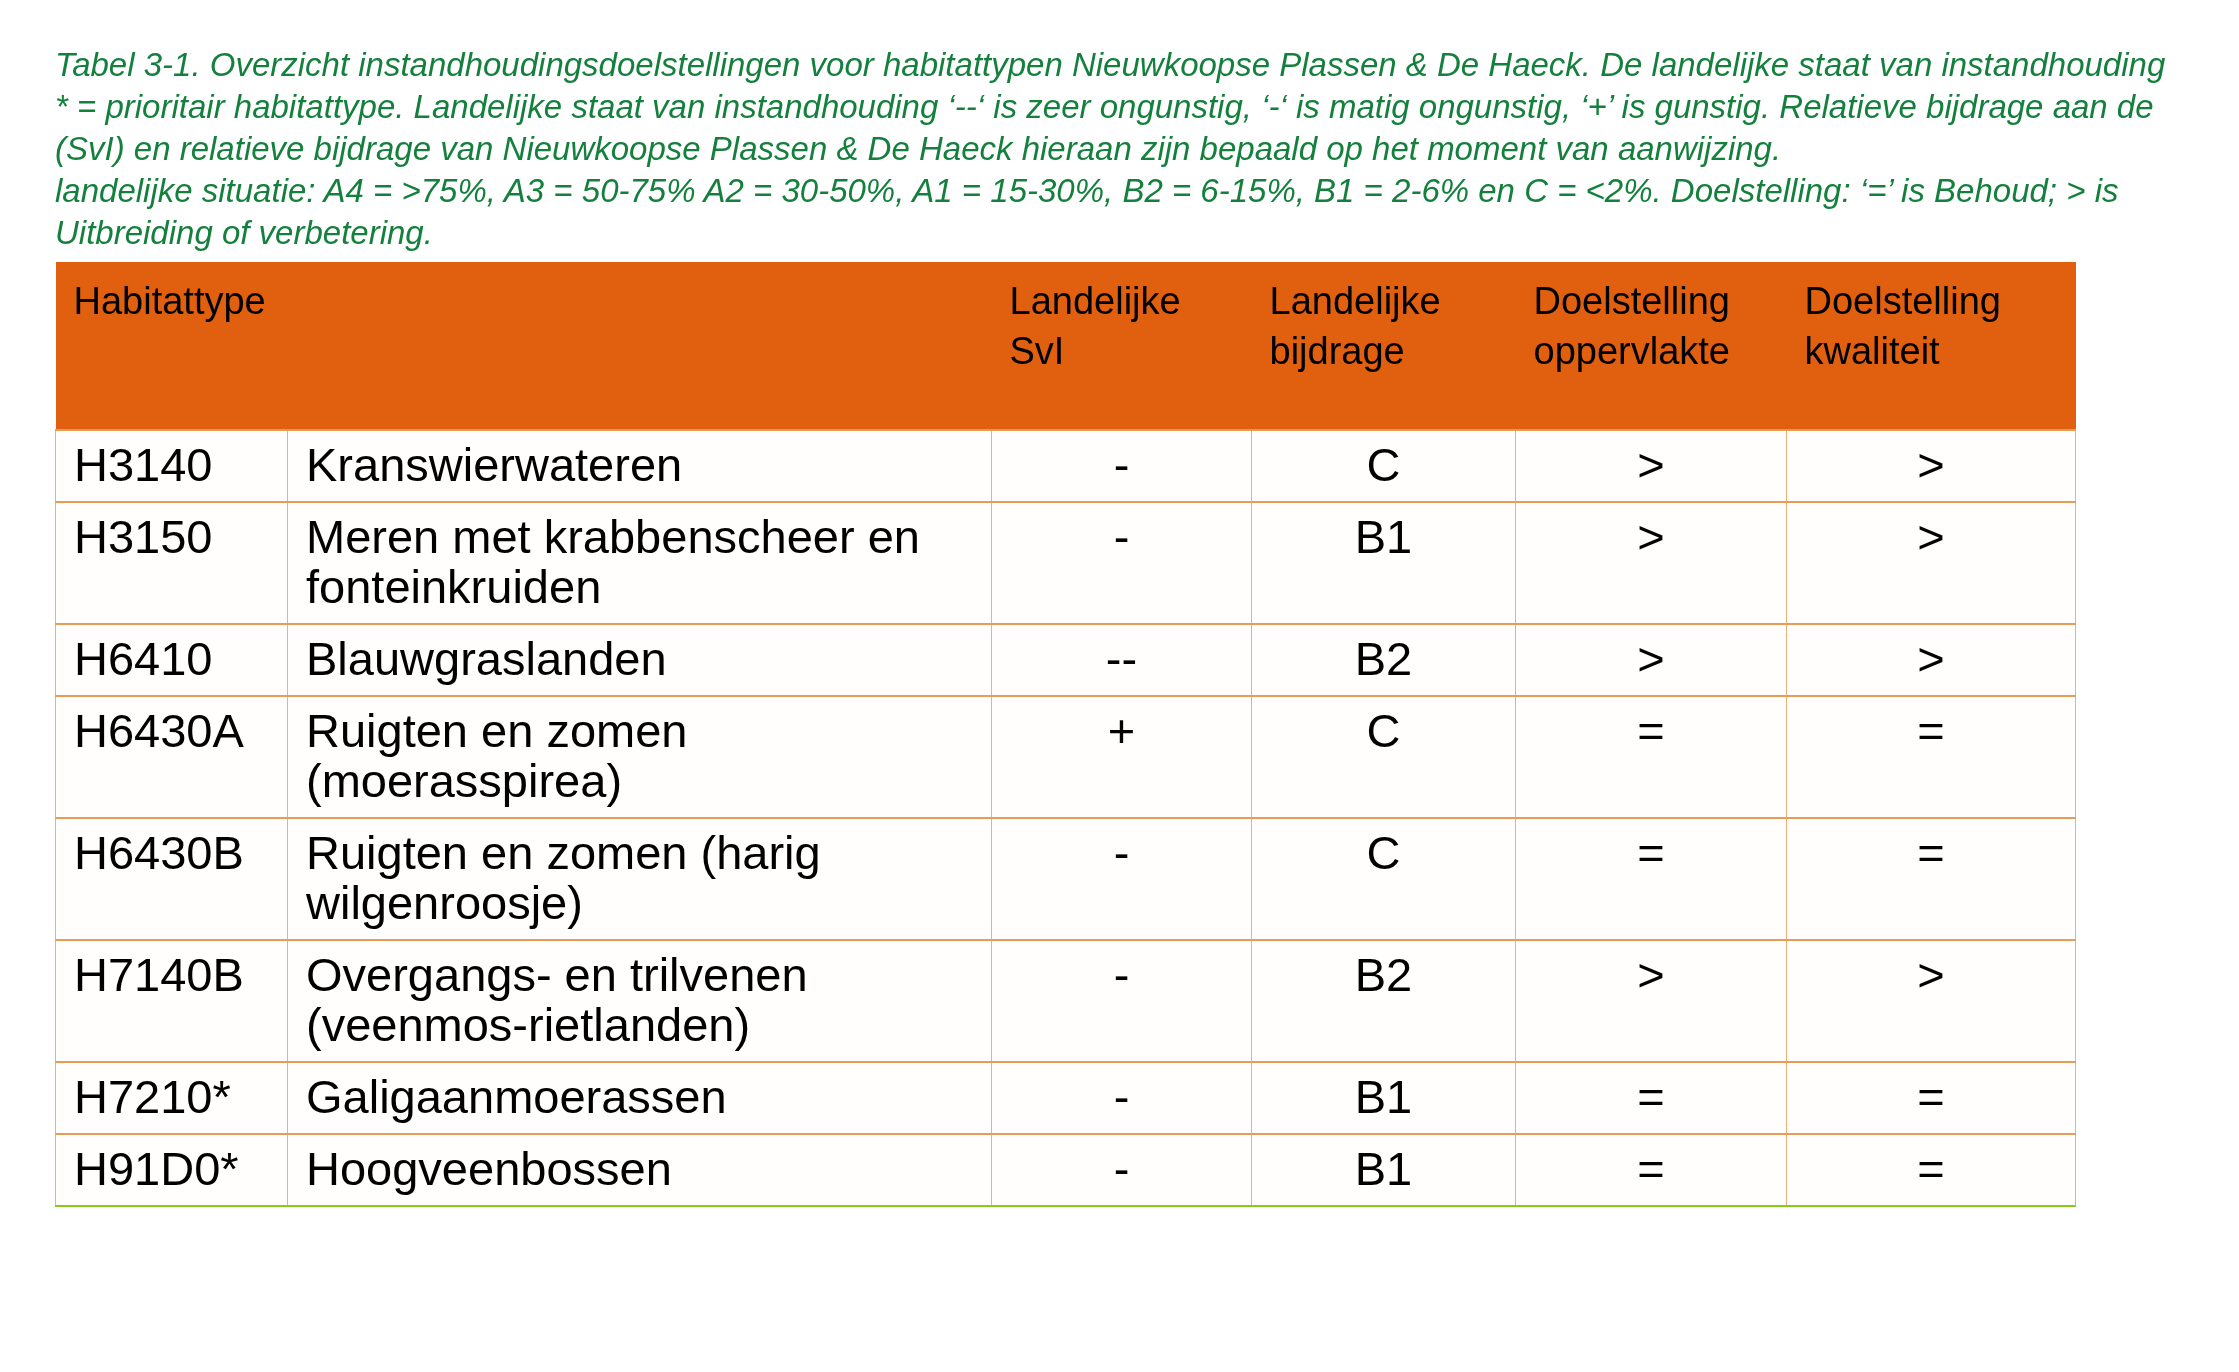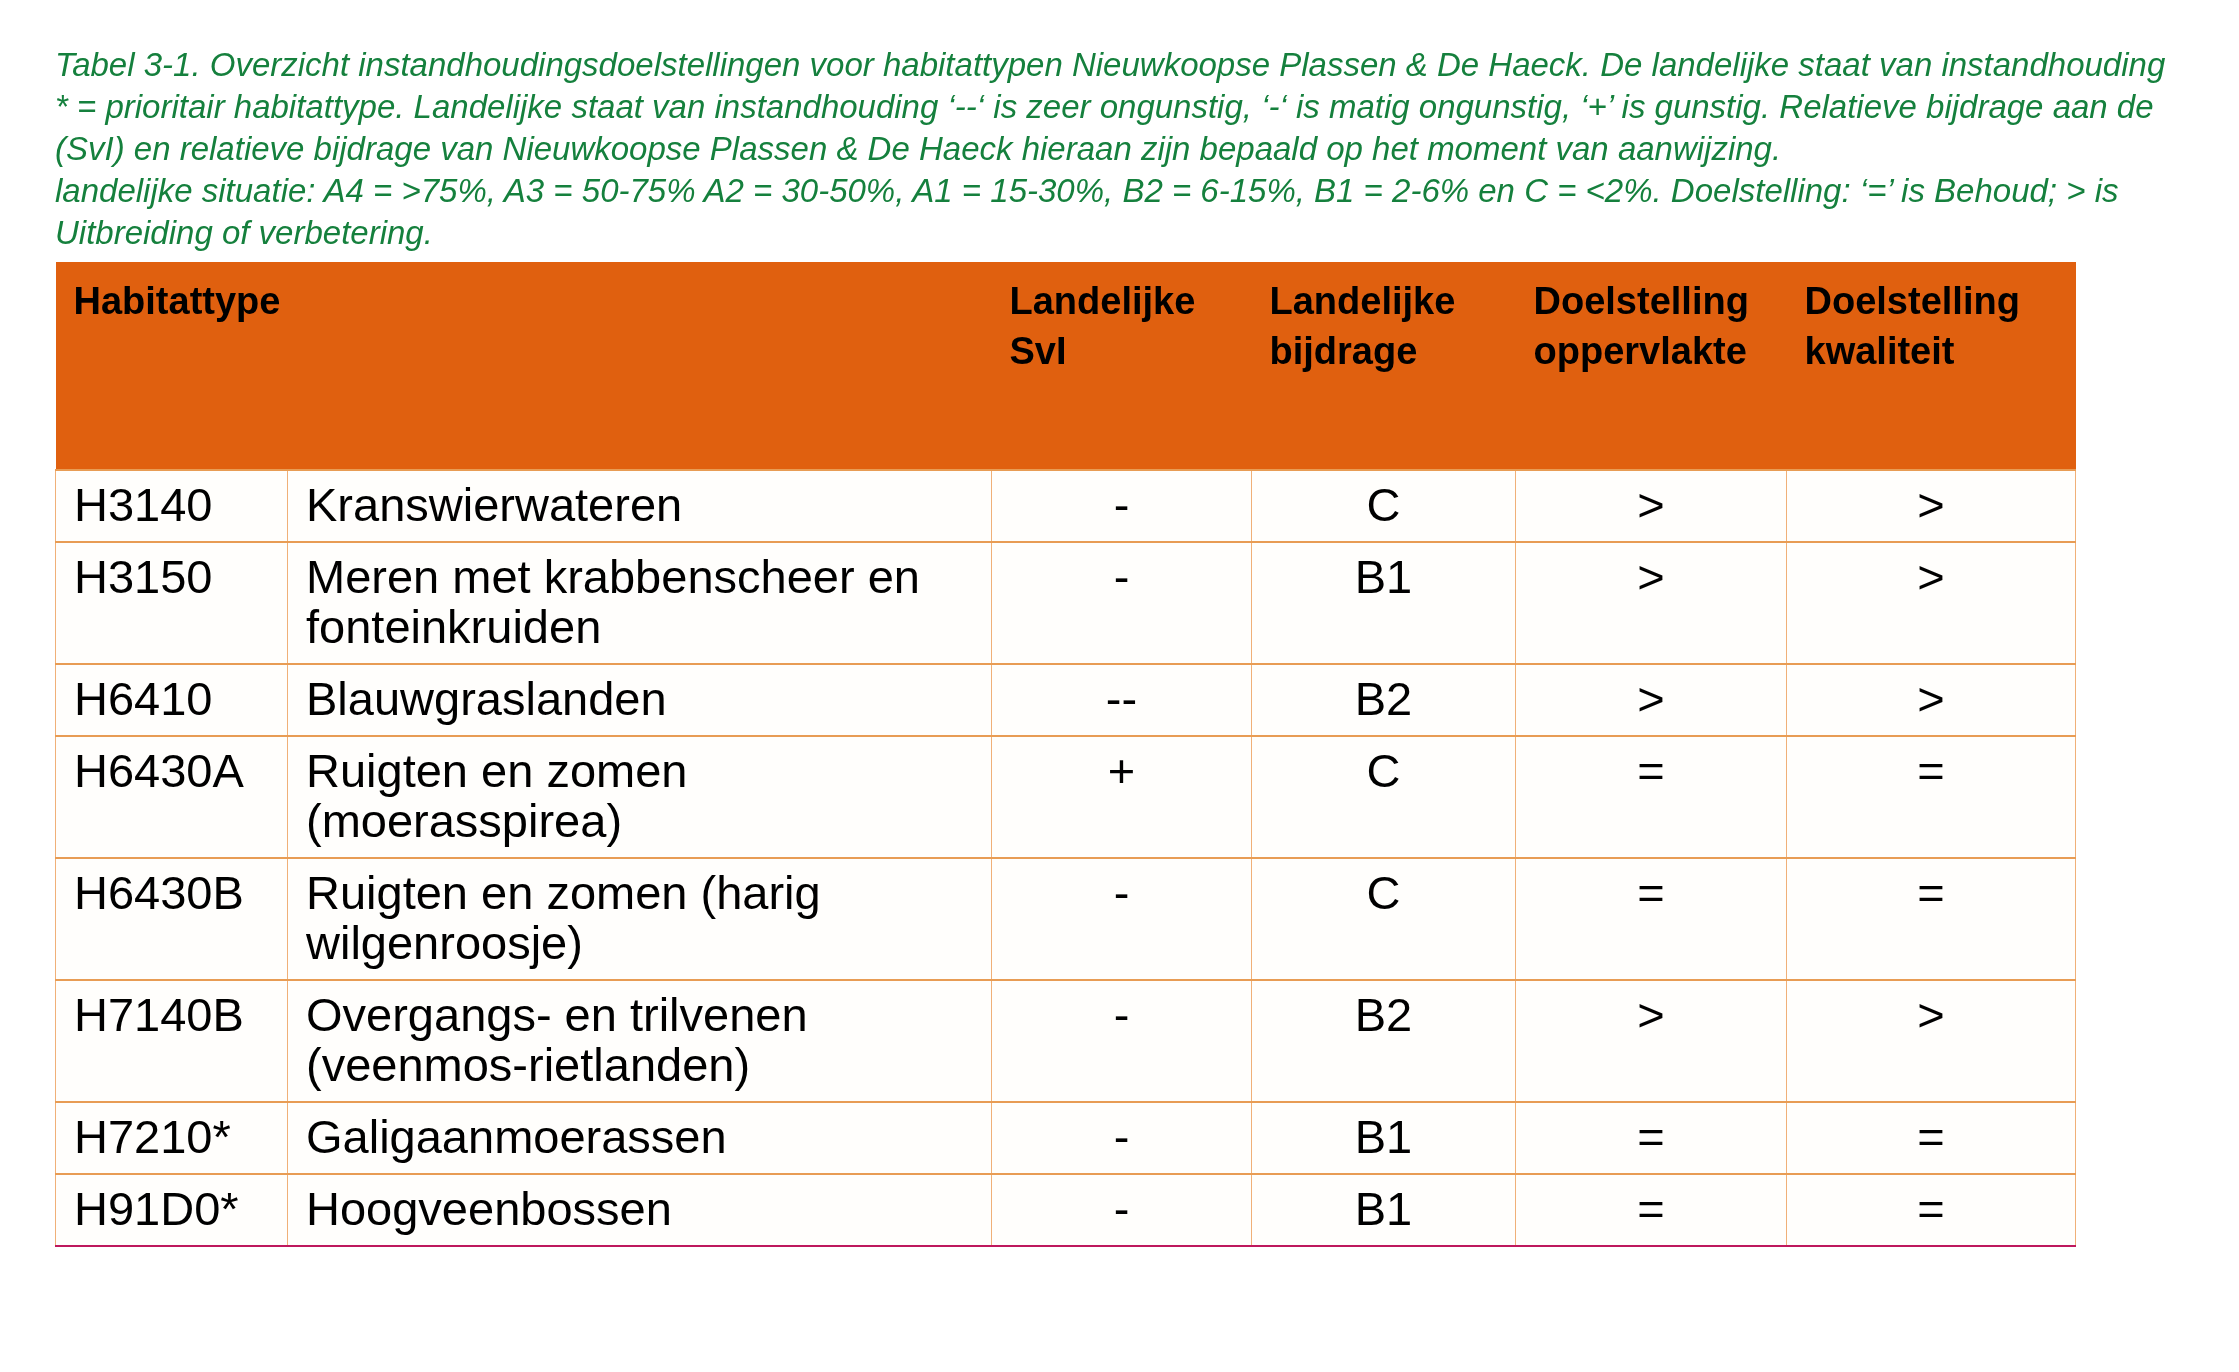--- a/index.html
+++ b/index.html
@@ -26,41 +26,41 @@
   table.habitat-table {
     margin-top: 8px;
     border-collapse: collapse;
     table-layout: fixed;
     width: 2020px;
     background: #ffffff;
   }
   thead th {
     background: #E0600F;
     color: #000000;
-    font-weight: bold;
+    font-weight: normal;
     font-size: 38px;
     line-height: 50px;
     text-align: left;
     vertical-align: top;
     padding: 14px 10px 0 18px;
-    height: 208px;
+    height: 168px;
     white-space: pre-line;
     border: none;
   }
   tbody td {
     border: 1px solid #F0B078;
     border-top: 2px solid #E89C54;
     vertical-align: top;
     font-size: 47px;
     line-height: 50px;
     padding: 9px 14px 11px 18px;
     height: 70px;
     background: #FFFEFC;
   }
-  tbody tr:last-child td { border-bottom: 2px solid #be185d; }
+  tbody tr:last-child td { border-bottom: 2px solid #84cc16; }
   td.cell-center { text-align: center; padding-left: 4px; padding-right: 4px; }
 </style>
 </head>
 <body>
 
 <div class="page">
 
   <div class="caption">
     <div class="cap-line">Tabel 3-1. Overzicht instandhoudingsdoelstellingen voor habitattypen Nieuwkoopse Plassen &amp; De Haeck. De landelijke staat van instandhouding</div>
     <div class="cap-line">* = prioritair habitattype. Landelijke staat van instandhouding ‘--‘ is zeer ongunstig, ‘-‘ is matig ongunstig, ‘+’ is gunstig. Relatieve bijdrage aan de</div>

